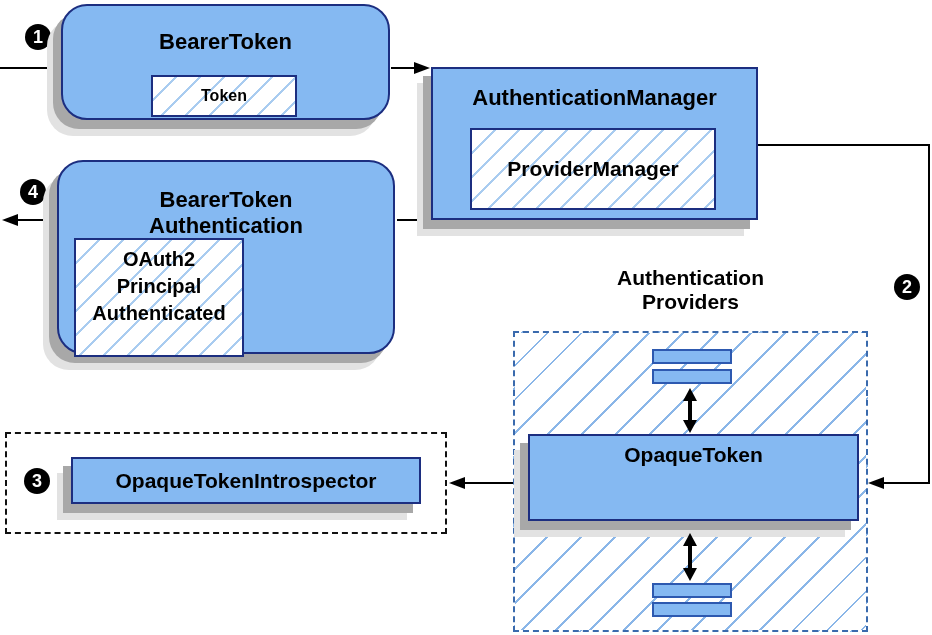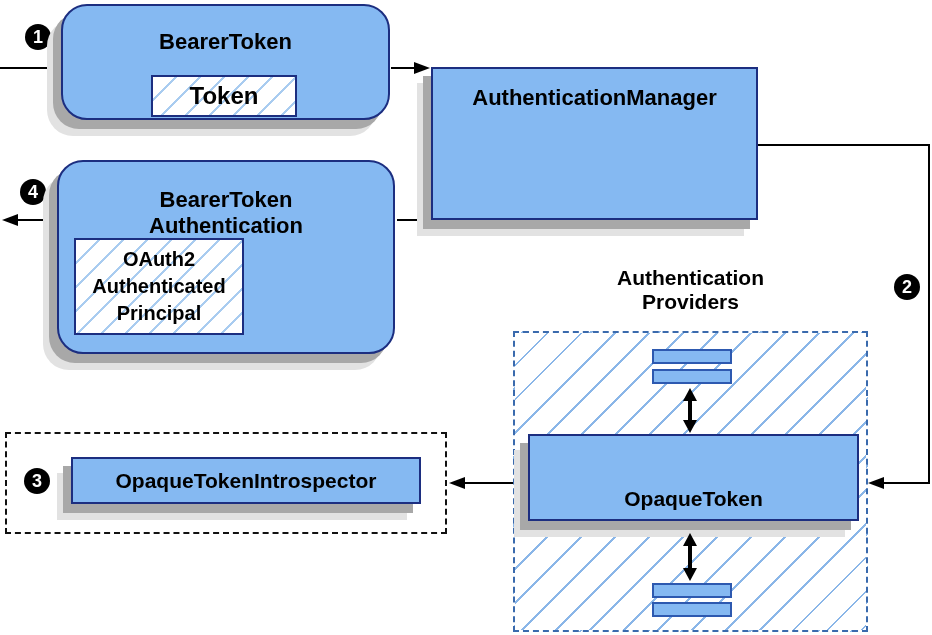--- a/index.html
+++ b/index.html
@@ -118,57 +118,60 @@
 <div class="hline" style="left:16px; top:219px; width:42px;"></div>
 <div class="head-left" style="left:2px; top:214px;"></div>
 
 <div class="hline" style="left:463px; top:482px; width:50px;"></div>
 <div class="head-left" style="left:449px; top:477px;"></div>
 
 <div class="node rounded shadow" style="left:61px; top:4px; width:329px; height:116px;">
   <div class="node-title" style="padding-top:7px;">
     <div>BearerToken</div>
   </div>
-  <div class="hatch" style="left:88px; top:69px; width:146px; height:42px; font-size:24px; line-height:38px;">
+  <div class="hatch" style="left:88px; top:69px; width:146px; height:42px; font-size:16px; line-height:38px;">
     <span>Token</span>
   </div>
 </div>
 
 <div class="node shadow" style="left:431px; top:67px; width:327px; height:153px;">
   <div class="node-title" style="">AuthenticationManager</div>
+  <div class="hatch" style="left:37px; top:59px; width:246px; height:82px; font-size:21px; line-height:78px;">
+    <span>ProviderManager</span>
+  </div>
 </div>
 
 <div class="node rounded shadow" style="left:57px; top:160px; width:338px; height:194px;">
   <div class="node-title" style="padding-top:9px;">
     <div>BearerToken</div>
     <div>Authentication</div>
   </div>
-  <div class="hatch" style="left:15px; top:76px; width:170px; height:97px; font-size:20px; line-height:27px; padding-top:6px;">
+  <div class="hatch" style="left:15px; top:76px; width:170px; height:119px; font-size:20px; line-height:27px; padding-top:6px;">
     <div>OAuth2</div>
+    <div>Principal</div>
     <div>Authenticated</div>
-    <div>Principal</div>
   </div>
 </div>
 
 <div class="center-label" style="left:513px; top:266px; width:355px;">
   <div>Authentication</div>
   <div>Providers</div>
 </div>
 
 <div class="region" style="left:513px; top:331px; width:355px; height:301px;"></div>
 
 <div class="bar" style="left:652px; top:349px;"></div>
 <div class="bar" style="left:652px; top:369px;"></div>
 
 <div class="head-up" style="left:683px; top:388px;"></div>
 <div class="vshaft" style="left:688px; top:399px; height:23px;"></div>
 <div class="head-down" style="left:683px; top:420px;"></div>
 
 <div class="node shadow" style="left:528px; top:434px; width:331px; height:87px;">
-  <div class="node-title-sm" style="padding-top:22px;margin-top:28px;">
+  <div class="node-title-sm" style="padding-top:6px;">
     <div>OpaqueToken</div>
   </div>
 </div>
 
 <div class="head-up" style="left:683px; top:533px;"></div>
 <div class="vshaft" style="left:688px; top:544px; height:26px;"></div>
 <div class="head-down" style="left:683px; top:568px;"></div>
 
 <div class="bar" style="left:652px; top:583px;"></div>
 <div class="bar" style="left:652px; top:602px;"></div>

